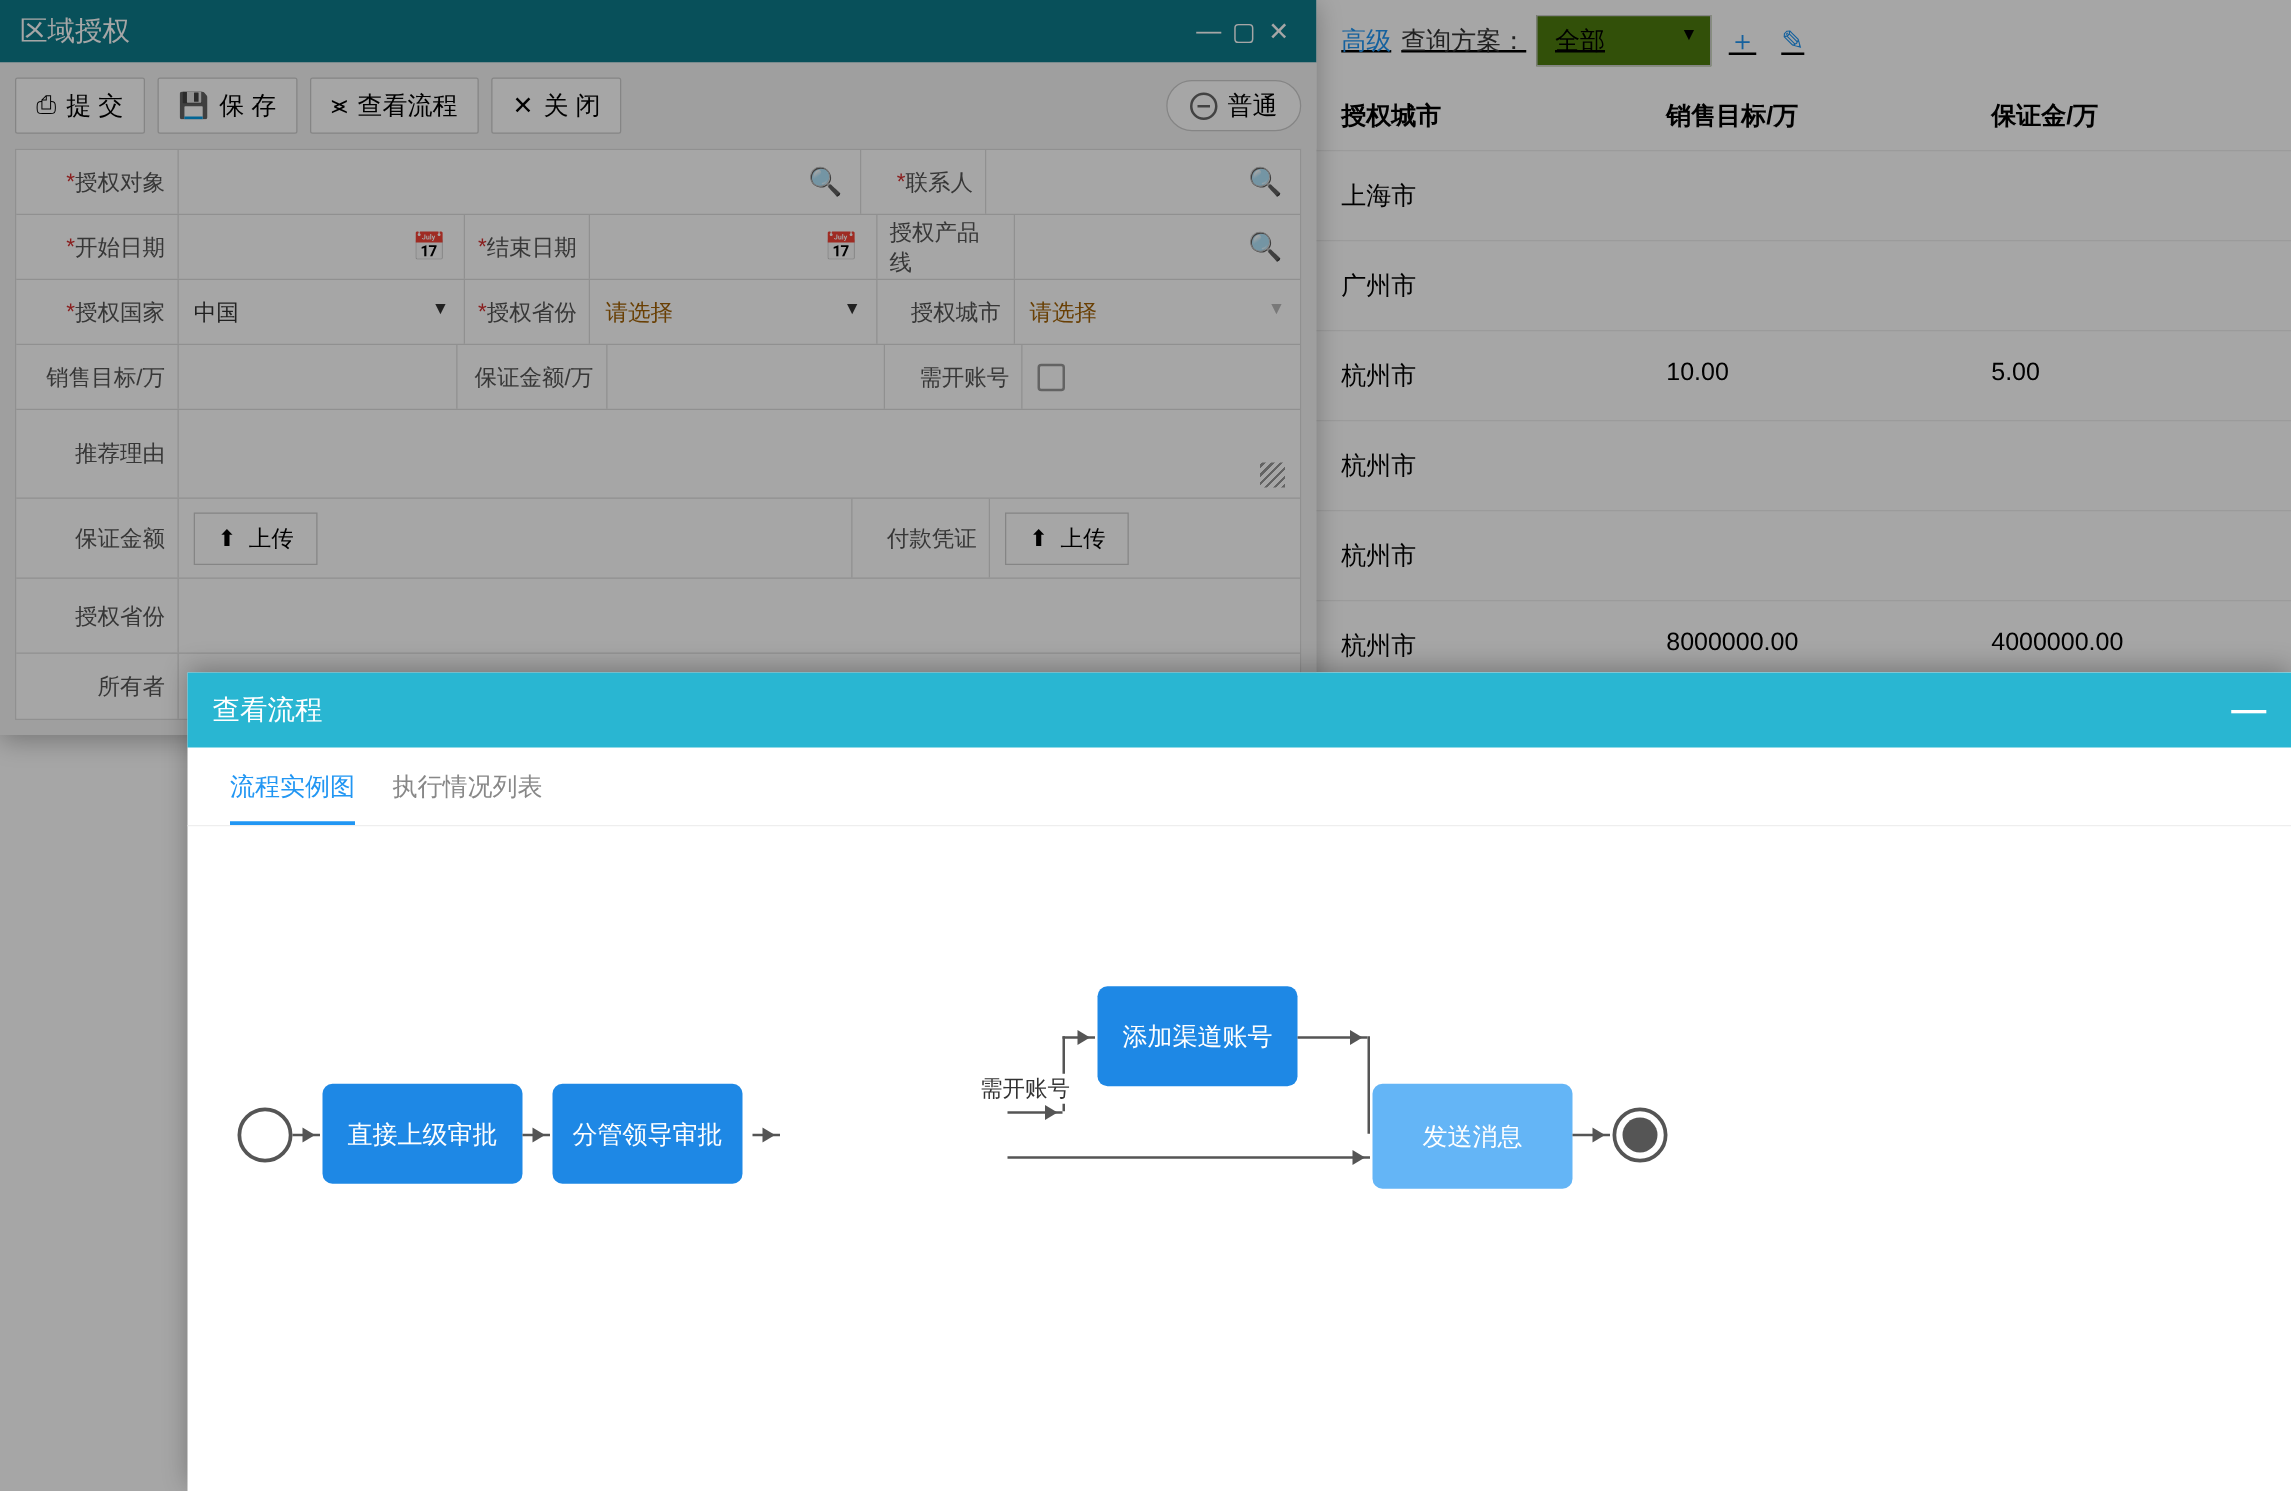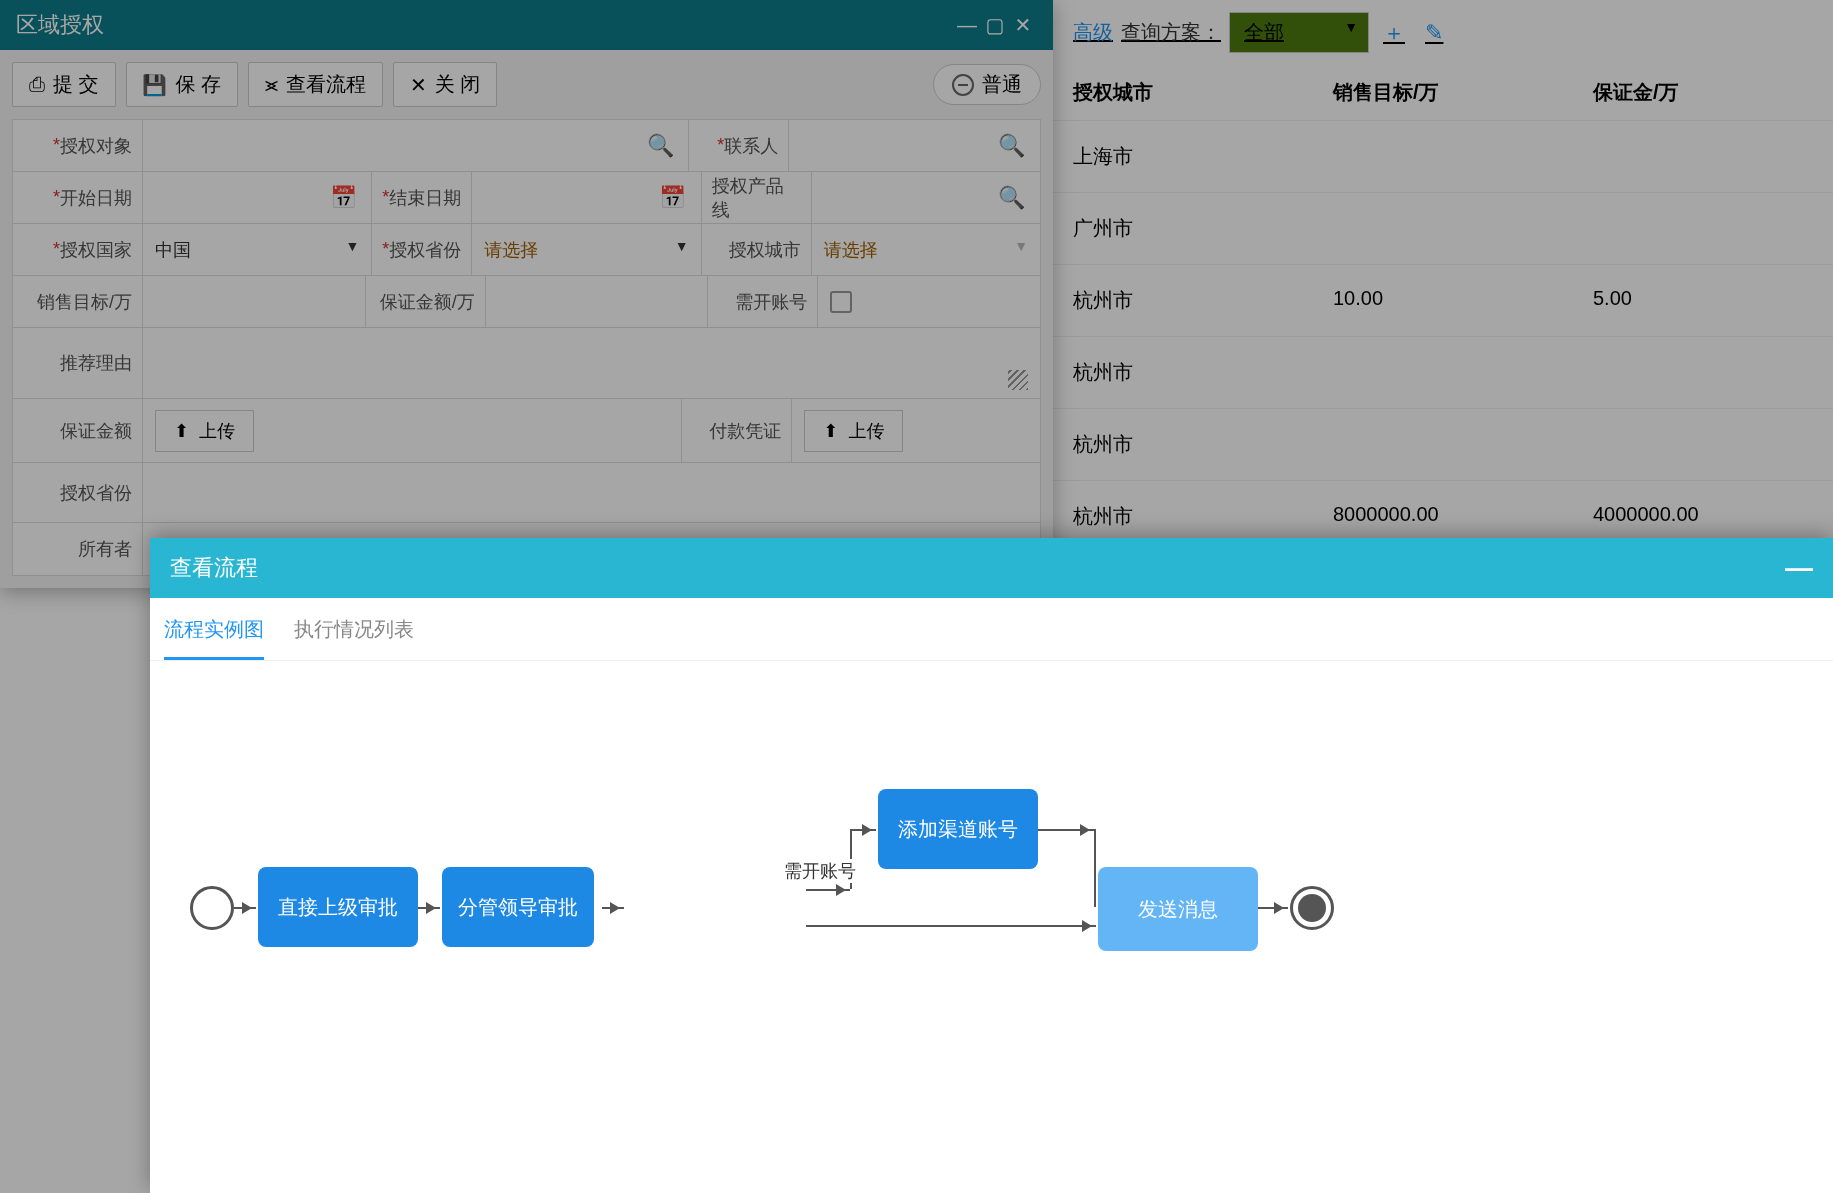--- a/index.html
+++ b/index.html
@@ -52,21 +52,21 @@
 
 
 .dim { position: absolute; inset: 0; background: rgba(0,0,0,.35); pointer-events: none; }
 .dim-partial { position: absolute; top: 0; left: 1053px; right: 0; height: 538px; background: rgba(0,0,0,.35); pointer-events: none; }
 
 
 .flow { position: absolute; left: 150px; right: 0; top: 538px; bottom: 0; background: #fff; box-shadow: 0 -4px 20px rgba(0,0,0,.3); z-index: 10; }
 .flow-head { background: #29b6d2; color: #fff; display: flex; align-items: center; padding: 14px 20px; font-size: 22px; }
 .flow-head .title { flex: 1; }
 .flow-head .min { font-size: 28px; font-weight: bold; }
-.flow-tabs { display: flex; gap: 30px; padding: 18px 14px 0; border-bottom: 1px solid #eee; font-size: 20px; }
+.flow-tabs { display: flex; gap: 30px; padding: 18px 34px 0; border-bottom: 1px solid #eee; font-size: 20px; }
 .flow-tab { padding-bottom: 14px; color: #888; }
 .flow-tab.active { color: #2196f3; border-bottom: 3px solid #2196f3; }
 
 
 .canvas { position: relative; width: 100%; height: 420px; }
 .start-ev { position: absolute; width: 44px; height: 44px; border: 3px solid #555; border-radius: 50%; background: #fff; }
 .end-ev { position: absolute; width: 44px; height: 44px; border: 3px solid #555; border-radius: 50%; background: #fff; }
 .end-ev::after { content: ""; position: absolute; inset: 5px; background: #555; border-radius: 50%; }
 .task { position: absolute; background: #1e88e5; color: #fff; border-radius: 8px; display: flex; align-items: center; justify-content: center; font-size: 20px; padding: 8px; text-align: center; }
 .task.light { background: #64b5f6; }

